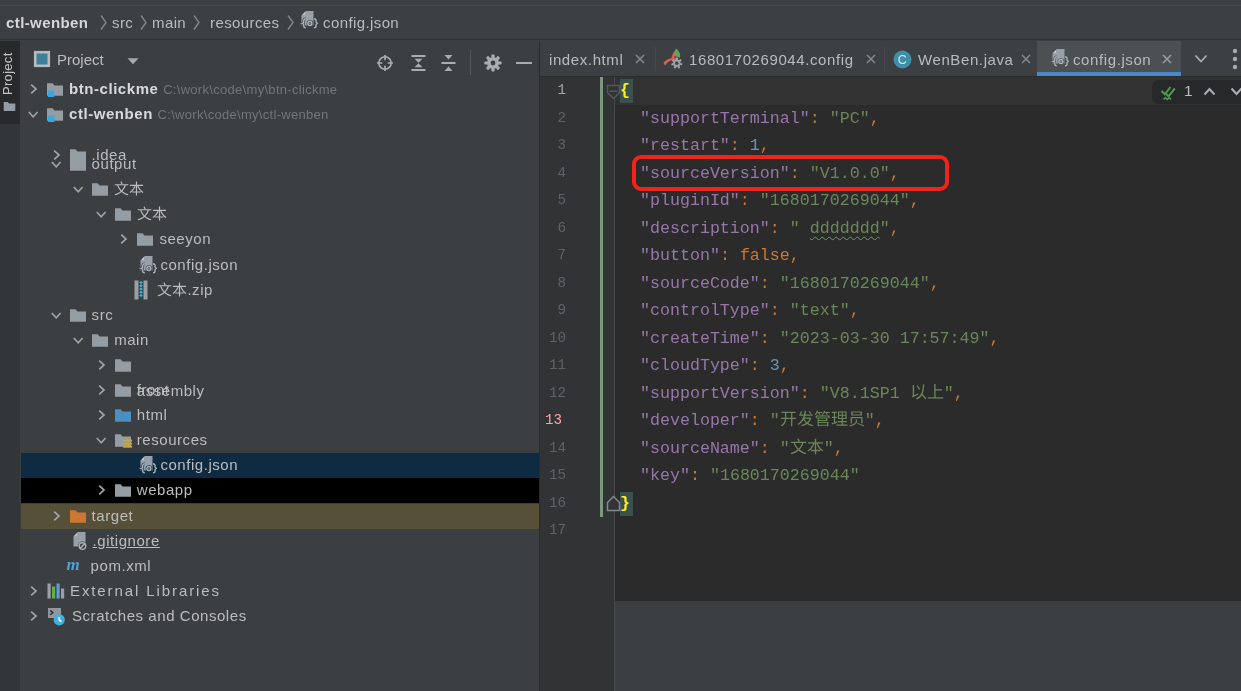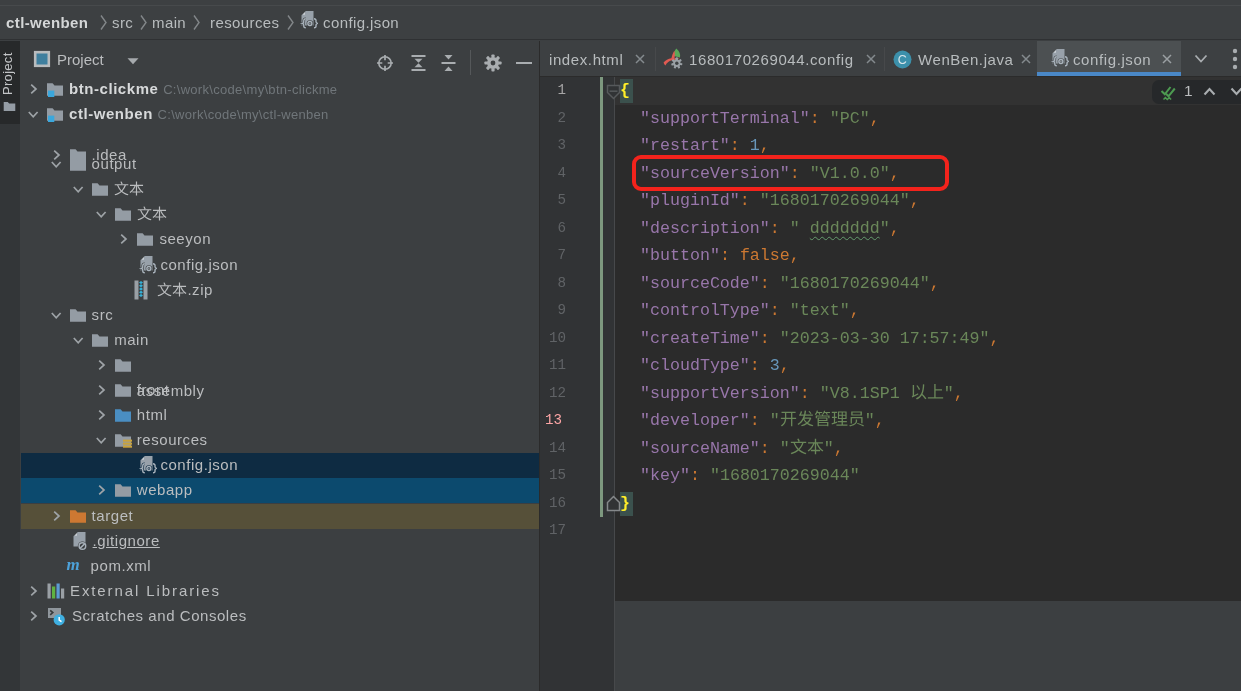--- a/index.html
+++ b/index.html
@@ -319,21 +319,21 @@
           <circle cx="10.9" cy="13.5" r="2.0"></circle>
         </g>
         <g fill="none" stroke="#aab4bd" stroke-width="1.4">
           <path d="M6.8 8.8 q-2.3 0.1 -2.0 2.3 q0.2 1.7 -1.5 2.2 q1.7 0.5 1.5 2.2 q-0.3 2.2 2.0 2.3"></path>
           <path d="M15 8.8 q2.3 0.1 2.0 2.3 q-0.2 1.7 1.5 2.2 q-1.7 0.5 -1.5 2.2 q0.3 2.2 -2.0 2.3"></path>
           <circle cx="10.9" cy="13.5" r="2.0"></circle>
         </g>
       </svg>
       <div class="rowlbl" style="left:139.4px;">config.json</div>
     </div>
-    <div class="row" style="top:437.4px;background:#0c4a6e;">
+    <div class="row" style="top:437.4px;background:#000000;">
       <svg style="position:absolute;left:71.80000000000001px;top:4px" width="16" height="16" viewBox="0 0 16 16">
         <path d="M6.2 3.6 L11 8 L6.2 12.4" fill="none" stroke="#9ea3a7" stroke-width="1.7"></path>
       </svg>
       <svg style="position:absolute;left:92.80000000000001px;top:4px" width="18" height="17" viewBox="0 0 18 17">
         <path d="M1 2.2 h5.6 l1.9 2.3 h8.5 v10.3 h-16 z" fill="#949ca4"></path>
       </svg>
       <div class="rowlbl" style="left:115.80000000000001px;">webapp</div>
     </div>
     <div class="row" style="top:462.5px;background:#565039;">
       <svg style="position:absolute;left:26.6px;top:4px" width="16" height="16" viewBox="0 0 16 16">

